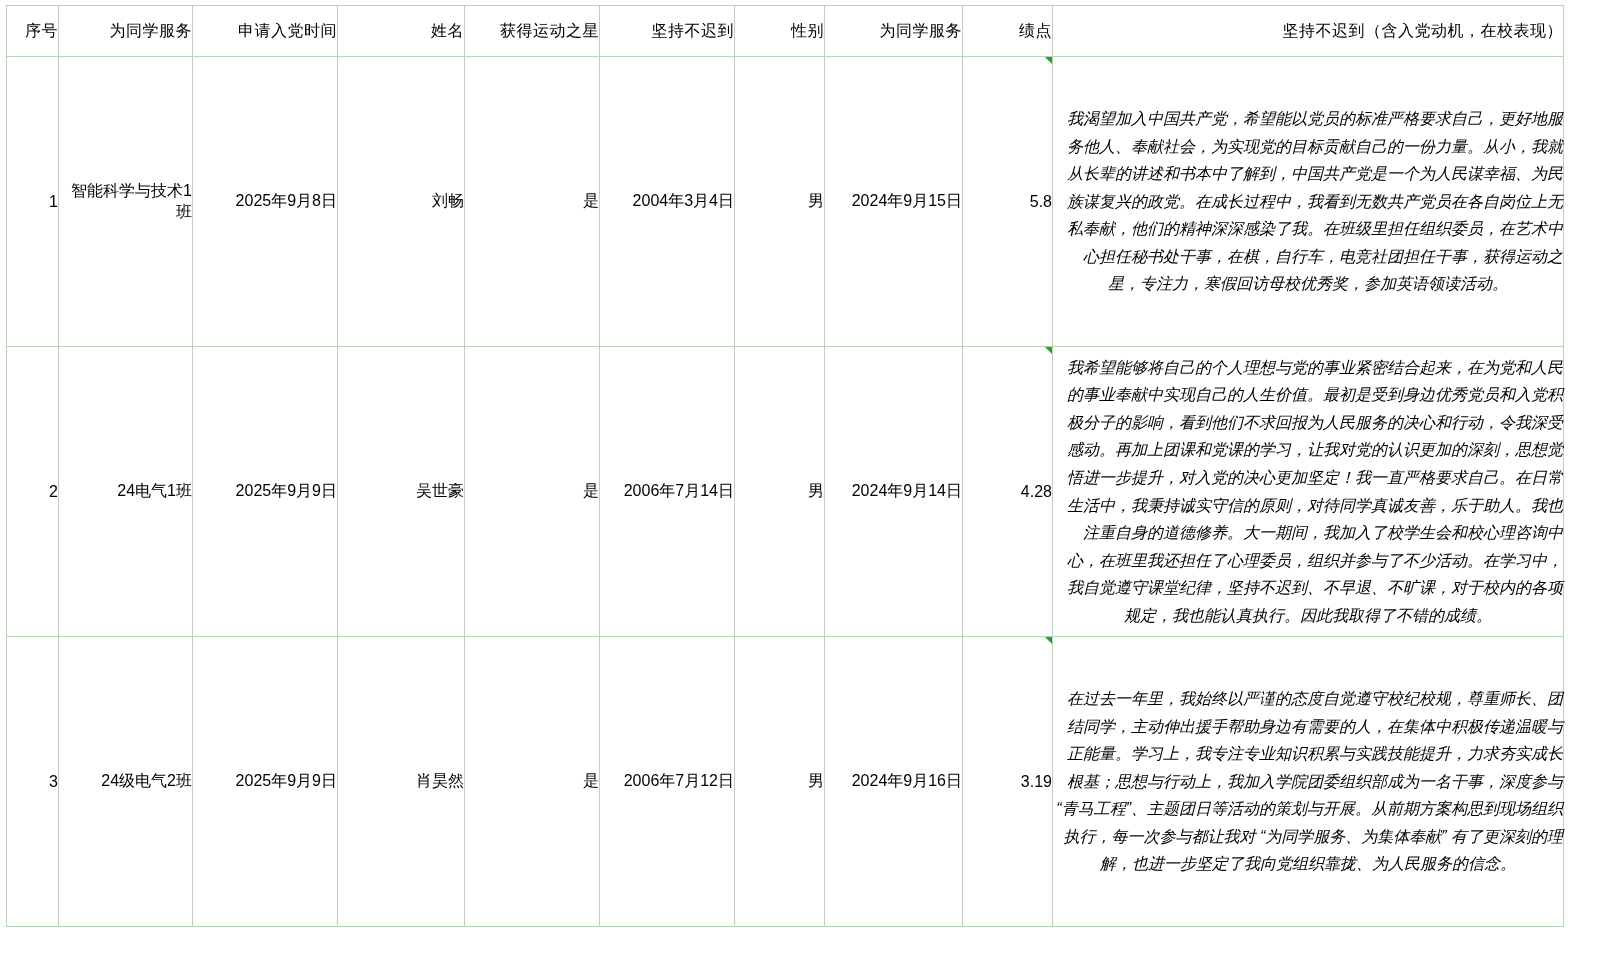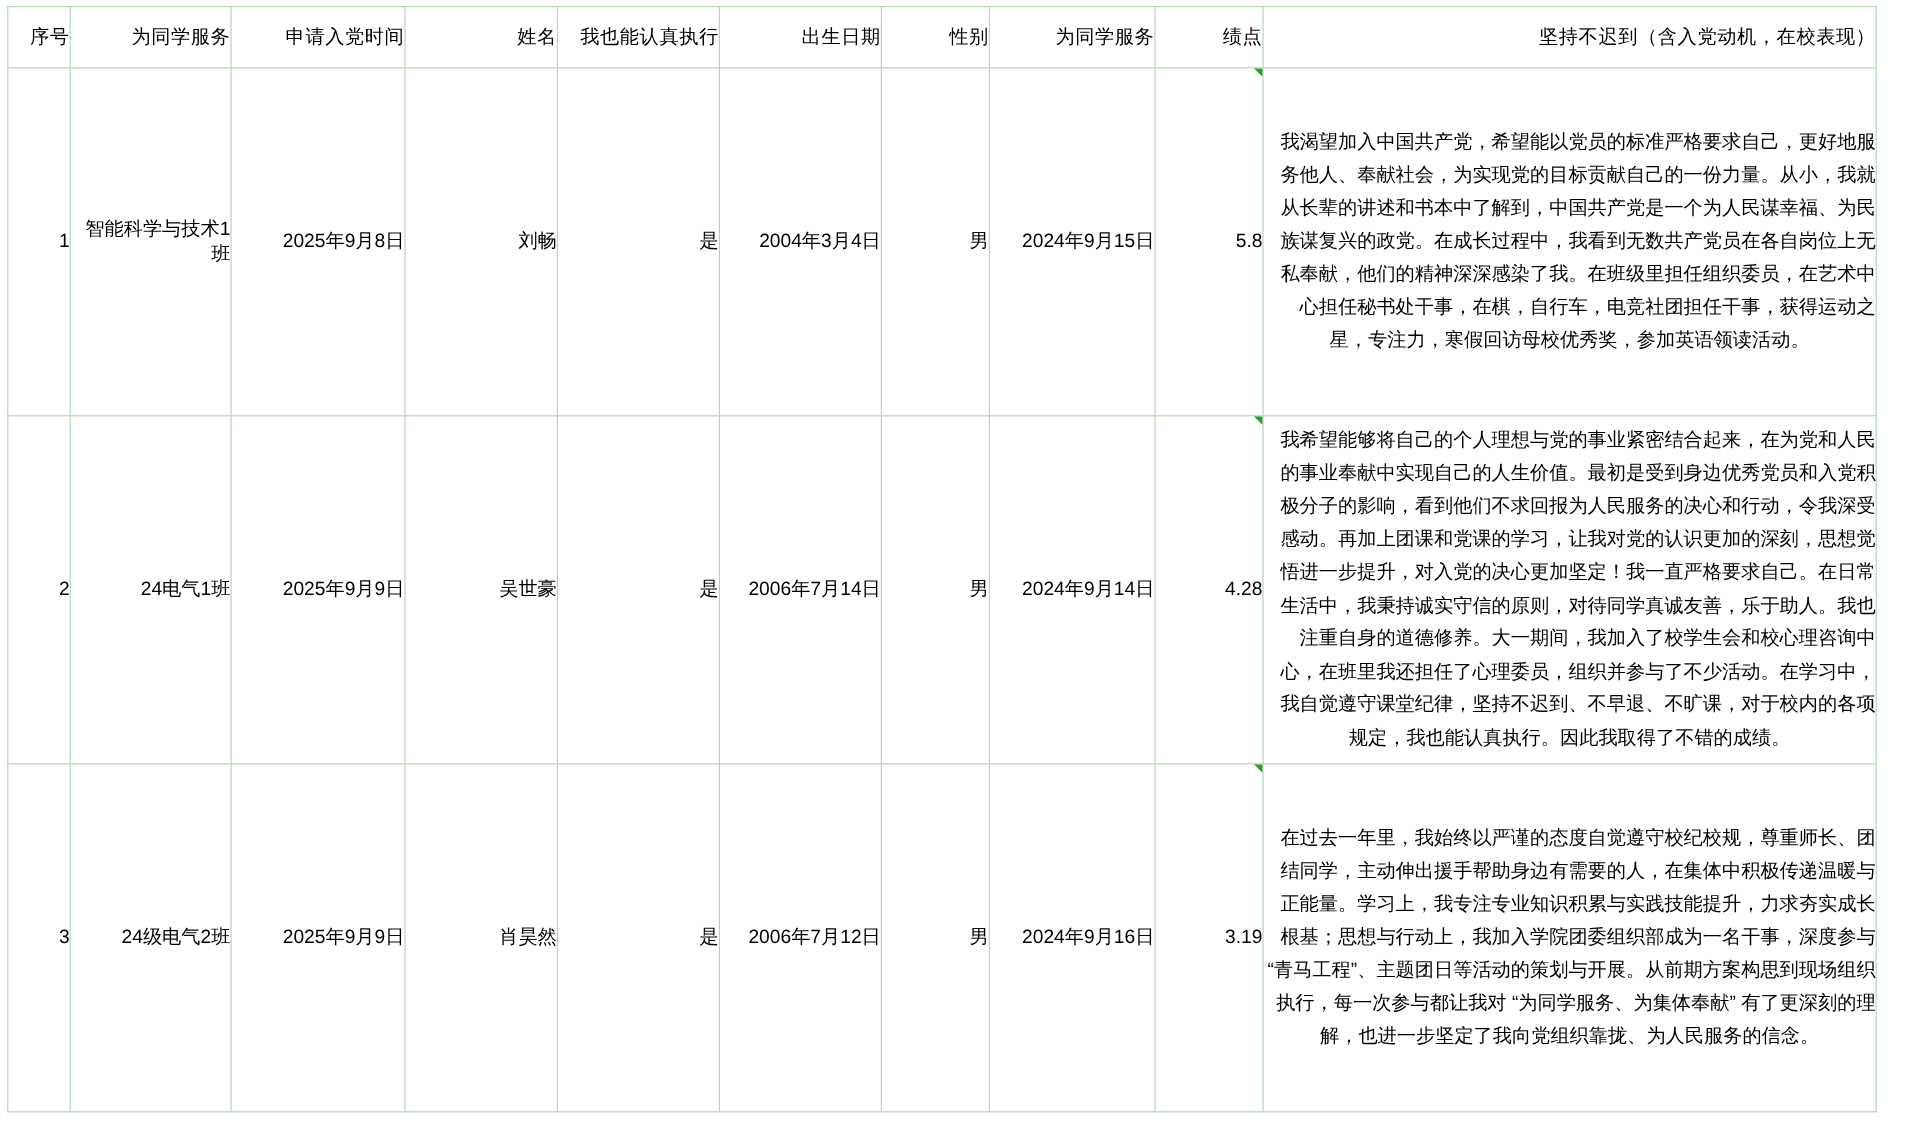--- a/index.html
+++ b/index.html
@@ -64,20 +64,21 @@
     text-align: justify;
     text-align-last: center;
     vertical-align: middle;
     padding: 6px 10px 6px 10px;
     font-size: 14.5px;
     line-height: 1.72;
     position: relative;
   }
   .bio-inner {
     display: block;
+    font-style: italic;
   }
   
   td.gpa {
     position: relative;
   }
   td.gpa::after {
     content: "";
     position: absolute;
     top: 0;
     right: 0;
@@ -103,22 +104,22 @@
       <col class="col-apply">
       <col class="col-gpa">
       <col class="col-bio">
     </colgroup>
     <thead>
       <tr>
         <th>序号</th>
         <th>为同学服务</th>
         <th>申请入党时间</th>
         <th>姓名</th>
-        <th>我也能认真执行</th>
-        <th>出生日期</th>
+        <th>获得运动之星</th>
+        <th>坚持不迟到</th>
         <th>性别</th>
         <th>为同学服务</th>
         <th>绩点</th>
         <th>坚持不迟到（含入党动机，在校表现）</th>
       </tr>
     </thead>
     <tbody>
       <tr>
         <td>1</td>
         <td>智能科学与技术1班</td>

